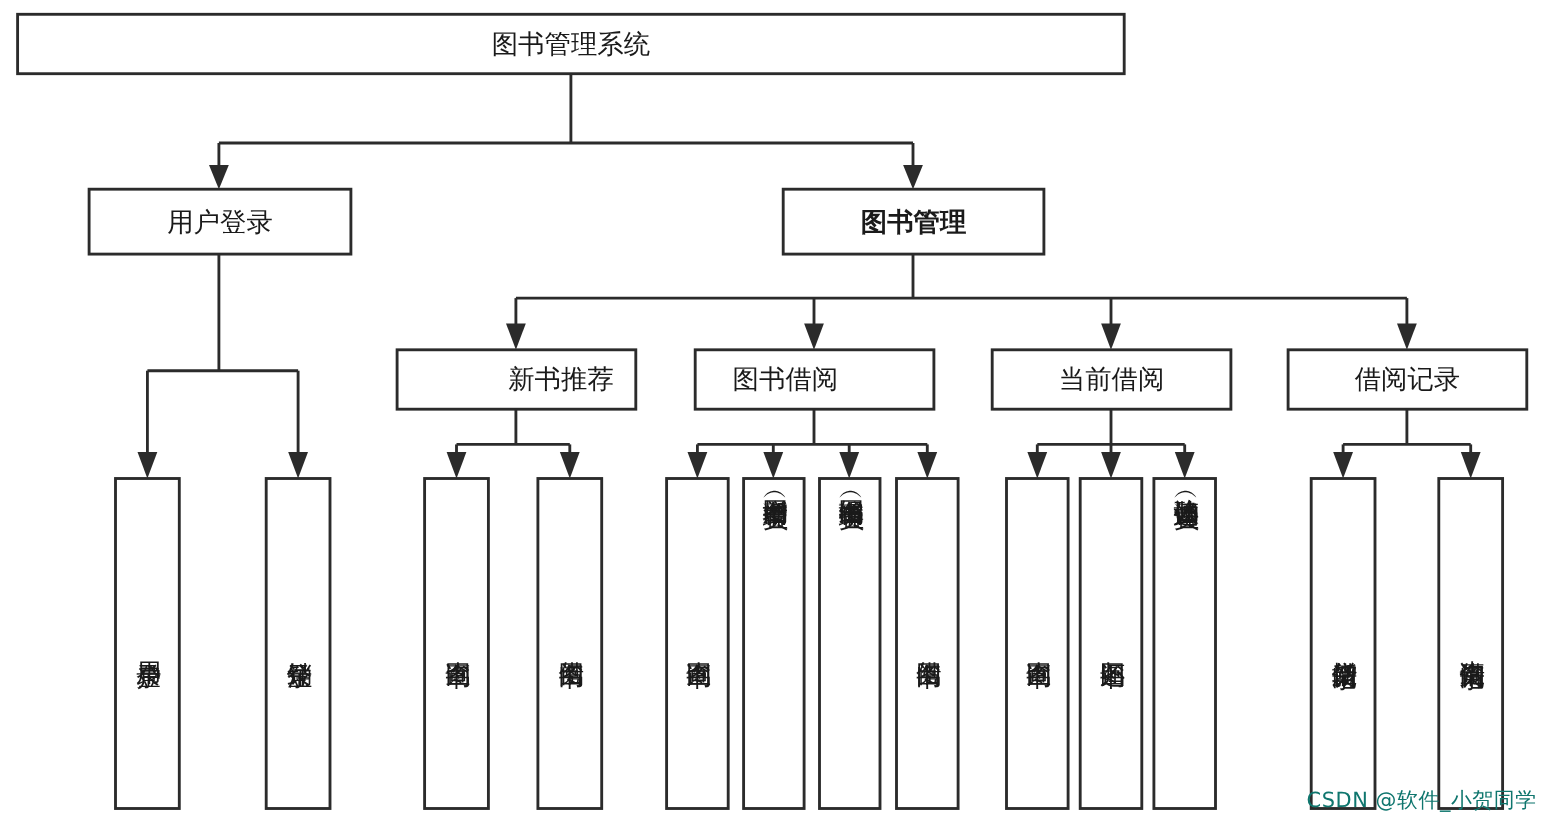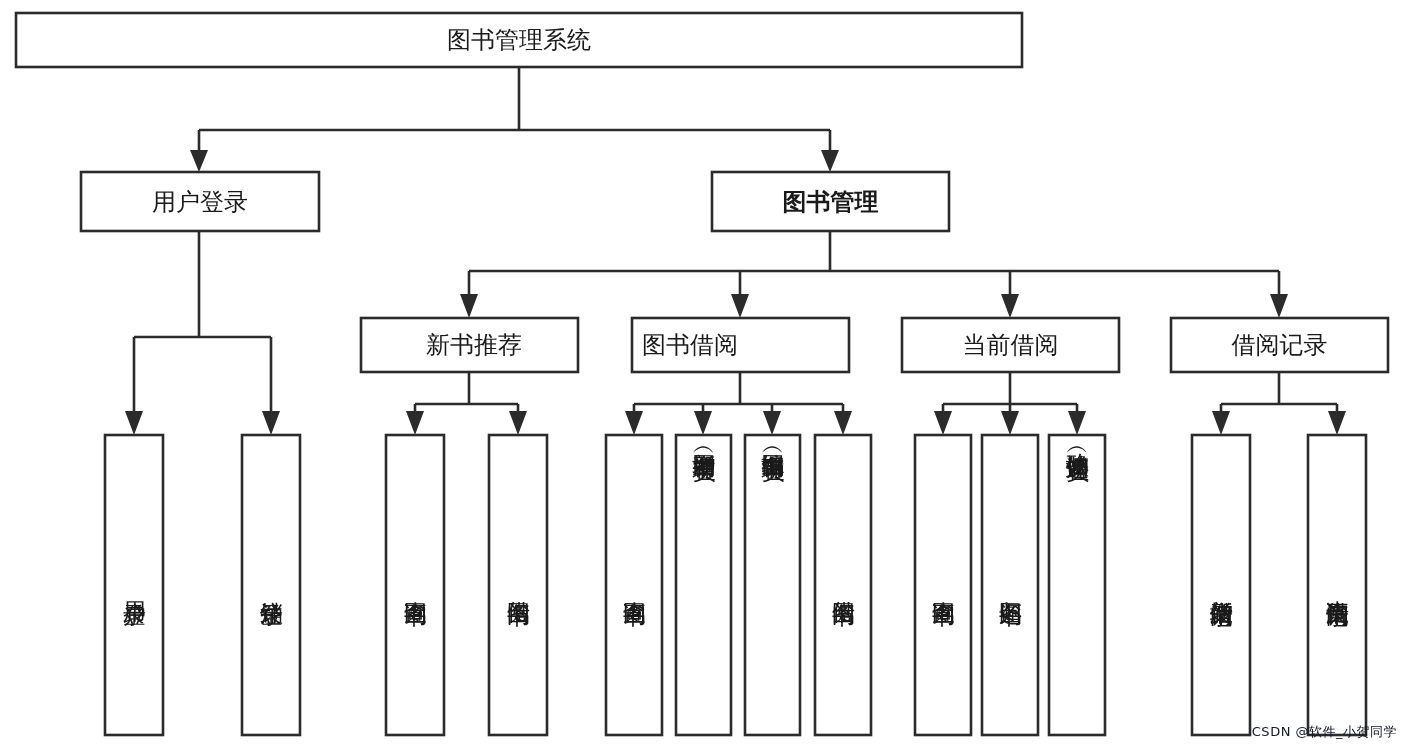--- a/index.html
+++ b/index.html
@@ -68,22 +68,22 @@
     font-family: "DejaVu Sans", "Liberation Sans", sans-serif;
     font-size: 24px;
     color: #1a1a1a;
     white-space: nowrap;
   }
   #watermark {
     position: absolute;
     right: 8px;
     bottom: 6px;
     font-family: "DejaVu Sans", "Liberation Sans", sans-serif;
-    font-size: 13px;
-    color: #0f172a;
+    font-size: 19px;
+    color: #0f766e;
     letter-spacing: 0.5px;
     white-space: nowrap;
   }
 </style>
 </head>
 <body>
 
 <div id="diagram-root">
 
   <svg class="diagram-canvas" viewBox="0 0 1405 747">
@@ -183,24 +183,24 @@
     <span class="hlabel-text">图书管理系统</span>
   </div>
 
   <div class="hlabel-wrap" style="left:81px; top:172px; width:238px; height:59px;">
     <span class="hlabel-text">用户登录</span>
   </div>
   <div class="hlabel-wrap" style="left:712px; top:172px; width:237px; height:59px;font-weight:bold;">
     <span class="hlabel-text">图书管理</span>
   </div>
 
-  <div class="hlabel-wrap" style="left:361px; top:318px; width:226px; height:54px;">
+  <div class="hlabel-wrap" style="left:361px; top:318px; width:226px; height:54px;padding-left:36px;">
     <span class="hlabel-text">新书推荐</span>
   </div>
-  <div class="hlabel-wrap" style="left:604px; top:318px; width:172px; height:54px;">
+  <div class="hlabel-wrap" style="left:628px; top:318px; width:172px; height:54px;">
     <span class="hlabel-text">图书借阅</span>
   </div>
   <div class="hlabel-wrap" style="left:902px; top:318px; width:217px; height:54px;border-radius:19px;">
     <span class="hlabel-text">当前借阅</span>
   </div>
   <div class="hlabel-wrap" style="left:1171px; top:318px; width:217px; height:54px;">
     <span class="hlabel-text">借阅记录</span>
   </div>
 
   <div class="vlabel-wrap" style="left:105px; top:435px; width:58px; height:300px;">

